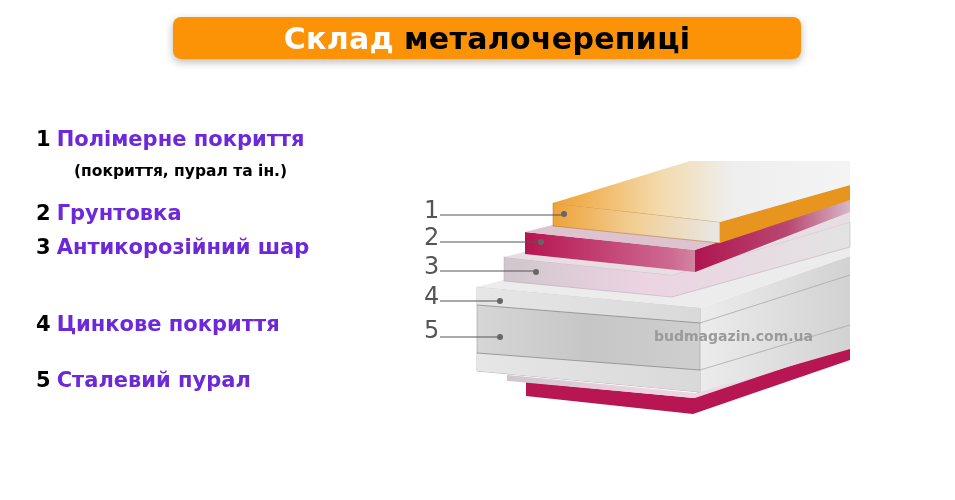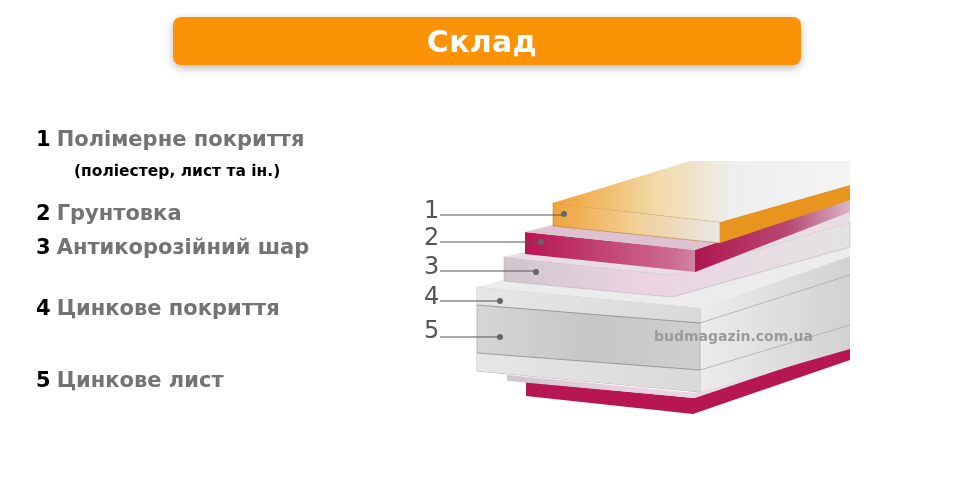--- a/index.html
+++ b/index.html
@@ -1,57 +1,58 @@
 <!DOCTYPE html>
 <html><head>
 <meta charset="utf-8">
 <style>
   html, body { margin:0; padding:0; }
   body { width:955px; height:500px; background:#ffffff; position:relative; overflow:hidden;
          font-family:"DejaVu Sans", sans-serif; }
-  .banner { position:absolute; left:173px; top:17px; width:628px; height:48px; background:#fc9307;
+  .banner { position:absolute; left:173px; top:17px; width:628px; height:42px; background:#fc9307;
             border-radius:8px; box-shadow:0 3px 8px rgba(0,0,0,0.28);
             display:flex; align-items:center; justify-content:center; }
   .banner span { font-family:"DejaVu Sans", sans-serif; font-weight:bold; font-size:30px; letter-spacing:0.3px; }
   .banner .w1 { color:#ffffff; margin-right:10px; }
   .banner .w2 { color:#000000; }
 
   .legend { position:absolute; left:36px; top:0; }
   .li { position:absolute; left:0; white-space:nowrap; font-weight:bold; font-size:21px; }
   .li .num { color:#000; margin-right:6px; }
-  .li .lbl { color:#737373; }
+  .li .lbl { color:#6d28d9; }
   .sub { position:absolute; left:38px; white-space:nowrap; font-weight:bold; font-size:15.5px; color:#000; }
 
   .diagram { position:absolute; left:0; top:0; width:955px; height:500px; }
   .lnum { font-family:"DejaVu Sans", sans-serif; font-size:24px; fill:#555; }
   .wm { font-family:"DejaVu Sans", sans-serif; font-weight:bold; font-size:14px; fill:#9a9a9a; }
 </style>
 </head>
 <body>
 
 <div class="banner">
   <span class="w1">Склад</span>
+  <span class="w2">металочерепиці</span>
 </div>
 
 <div class="legend">
   <div class="li" style="top:127px">
     <span class="num">1</span><span class="lbl">Полімерне покриття</span>
   </div>
-  <div class="sub" style="top:162px">(поліестер, лист та ін.)</div>
+  <div class="sub" style="top:162px">(покриття, пурал та ін.)</div>
   <div class="li" style="top:201px">
     <span class="num">2</span><span class="lbl">Грунтовка</span>
   </div>
   <div class="li" style="top:235px">
     <span class="num">3</span><span class="lbl">Антикорозійний шар</span>
   </div>
-  <div class="li" style="top:296px">
+  <div class="li" style="top:312px">
     <span class="num">4</span><span class="lbl">Цинкове покриття</span>
   </div>
   <div class="li" style="top:368px">
-    <span class="num">5</span><span class="lbl">Цинкове лист</span>
+    <span class="num">5</span><span class="lbl">Сталевий пурал</span>
   </div>
 </div>
 
 <svg class="diagram" viewBox="0 0 955 500">
   <defs>
     <linearGradient id="gOrangeTop" x1="0" y1="0" x2="1" y2="0">
       <stop offset="0" stop-color="#f0a030"></stop>
         <stop offset="0.35" stop-color="#f3d9a8"></stop>
         <stop offset="0.6" stop-color="#eeeeee"></stop>
         <stop offset="1" stop-color="#f4f4f4"></stop>

